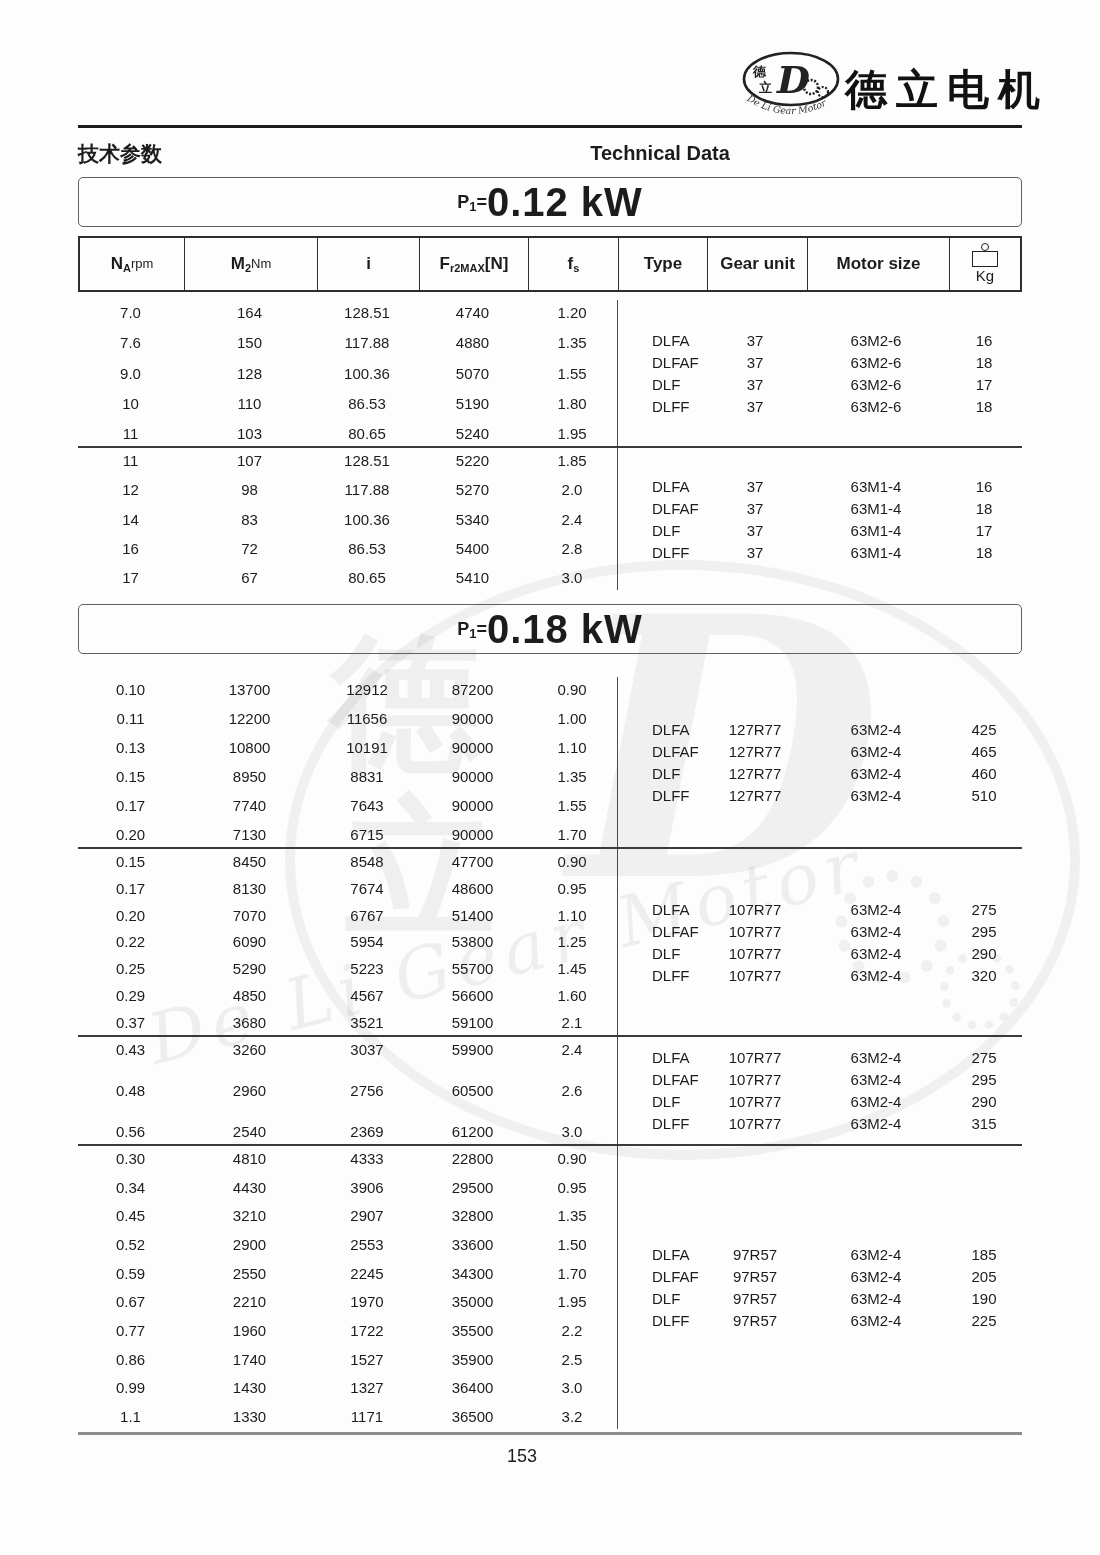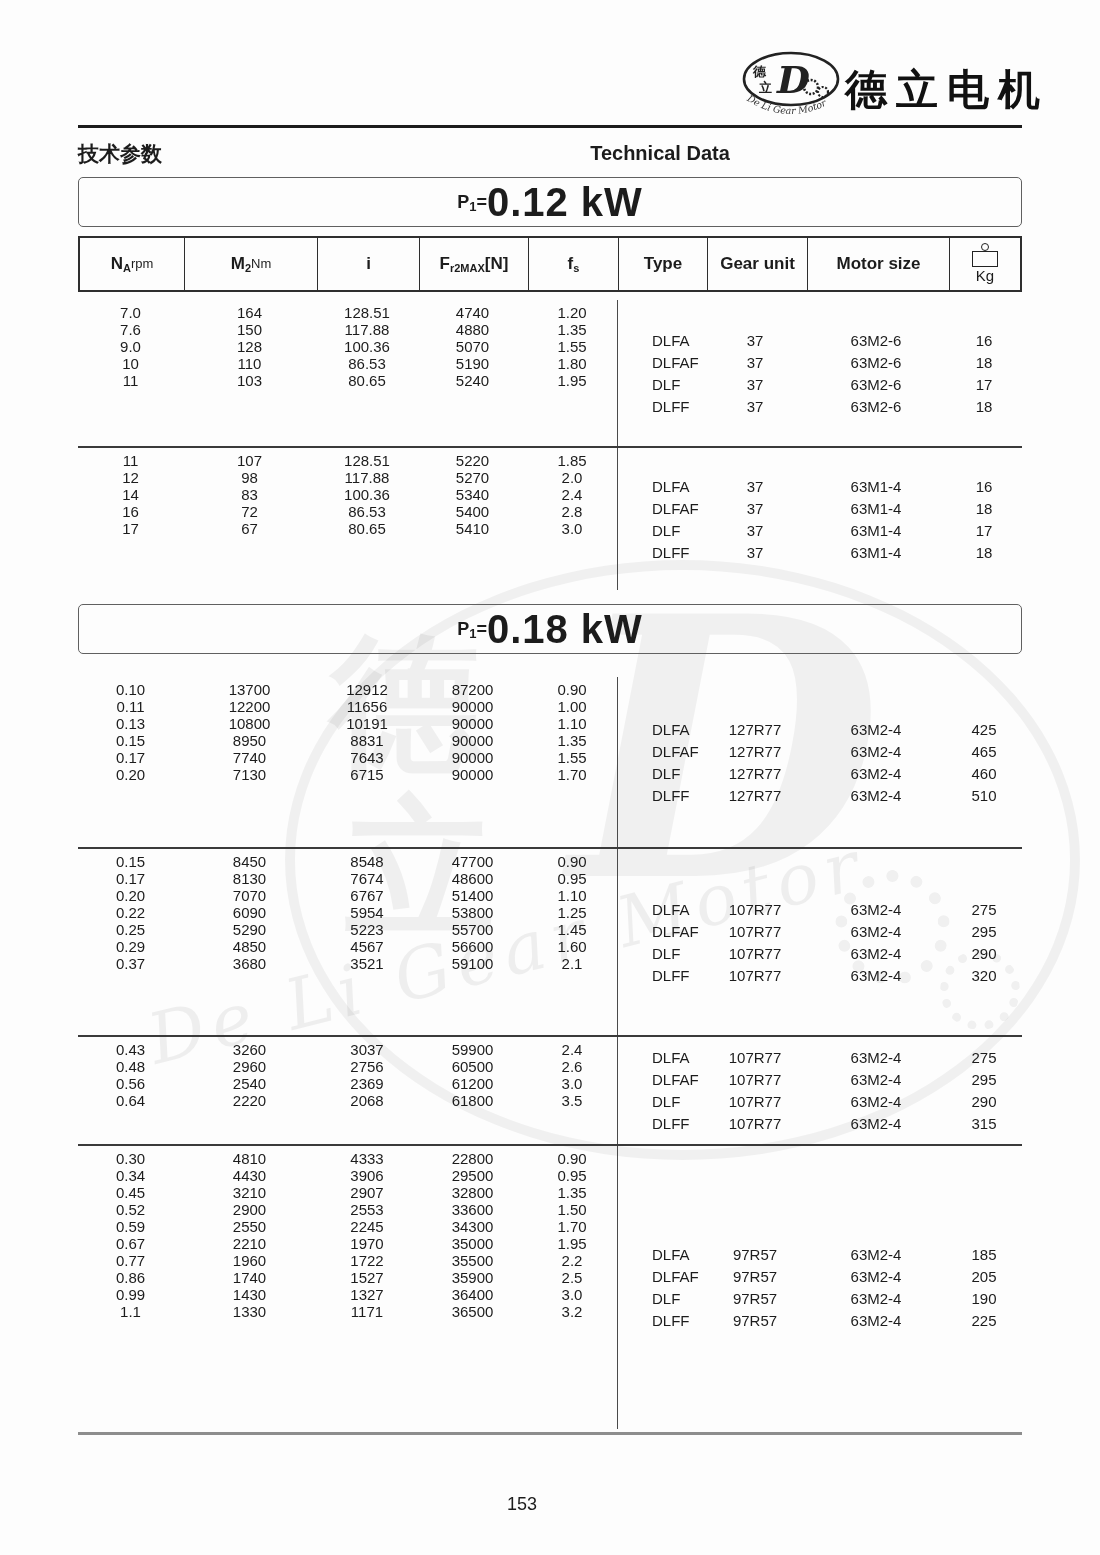--- a/index.html
+++ b/index.html
@@ -64,32 +64,32 @@
     margin-left:-4px; border:1.5px solid #222; border-radius:50%; background:transparent; }
   .kg-label { font-size:15px; margin-top:1px; }
 
   
   .section { position:absolute; left:78px; width:944px; }
   #section-012 { top:300px; }
   #section-018 { top:677px; }
   .block { display:flex; }
   .block.sep { border-top:2px solid #3a3a3a; }
   .block-left { width:539px; display:flex; flex-direction:column;
-    justify-content:flex-start; padding:4px 0; }
+    justify-content:space-between; padding:4px 0; }
   .block-right { width:405px; border-left:1.5px solid #4a4a4a; display:flex;
     flex-direction:column; justify-content:center; row-gap:5px; }
   .drow { display:grid; grid-template-columns:105px 133px 102px 109px 90px; }
   .dcell { text-align:center; font-size:15px; }
   .rrow { display:grid; grid-template-columns:87px 100px 142px 74px; }
   .rcell { text-align:center; font-size:15px; }
   .rcell:first-child { text-align:left; padding-left:34px; }
 
   
   .footer-line { position:absolute; left:78px; top:1432px; width:944px; height:3px; background:#8d8d8d; }
-  .page-num { position:absolute; left:0; top:1446px; width:1044px; text-align:center; font-size:18px;margin-top:48px; }
+  .page-num { position:absolute; left:0; top:1446px; width:1044px; text-align:center; font-size:18px; }
 </style>
 </head>
 <body>
 
 <div class="page">
 
   <div class="watermark">
     <div class="wm-ellipse"></div>
     <div class="wm-hanzi h1">德</div>
     <div class="wm-hanzi h2">立</div>
@@ -467,27 +467,20 @@
             <span class="dcell">60500</span>
             <span class="dcell">2.6</span>
           </div>
           <div class="drow">
             <span class="dcell">0.56</span>
             <span class="dcell">2540</span>
             <span class="dcell">2369</span>
             <span class="dcell">61200</span>
             <span class="dcell">3.0</span>
           </div>
-          <div class="drow">
-            <span class="dcell">0.64</span>
-            <span class="dcell">2220</span>
-            <span class="dcell">2068</span>
-            <span class="dcell">61800</span>
-            <span class="dcell">3.5</span>
-          </div>
         </div>
       <div class="block-right">
           <div class="rrow">
             <span class="rcell">DLFA</span>
             <span class="rcell">107R77</span>
             <span class="rcell">63M2-4</span>
             <span class="rcell">275</span>
           </div>
           <div class="rrow">
             <span class="rcell">DLFAF</span>

